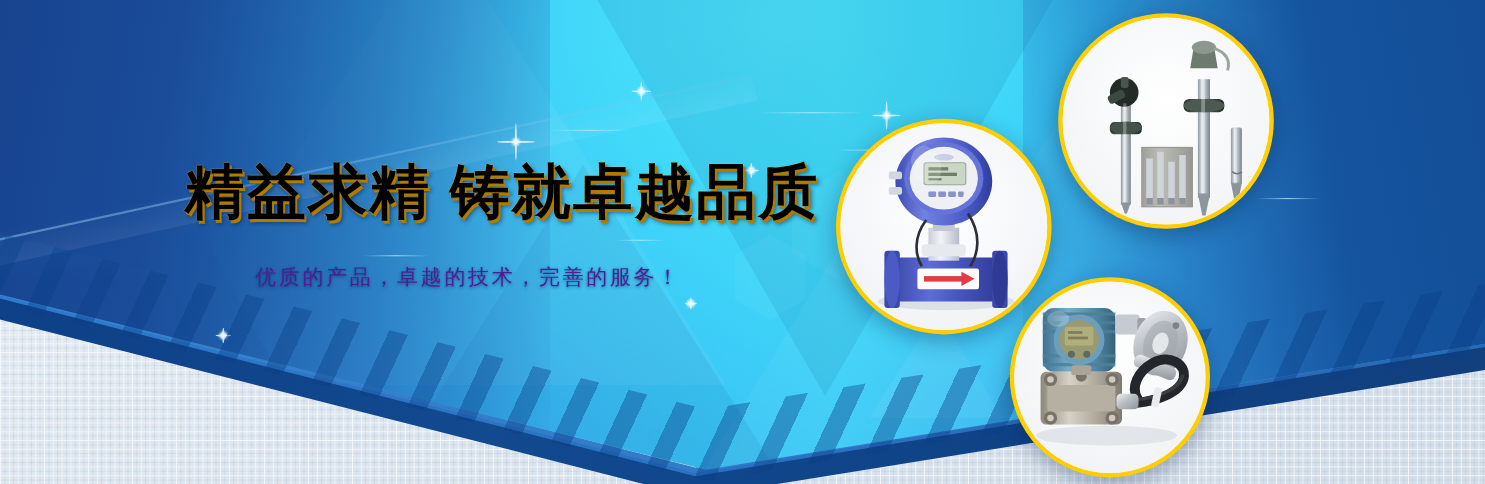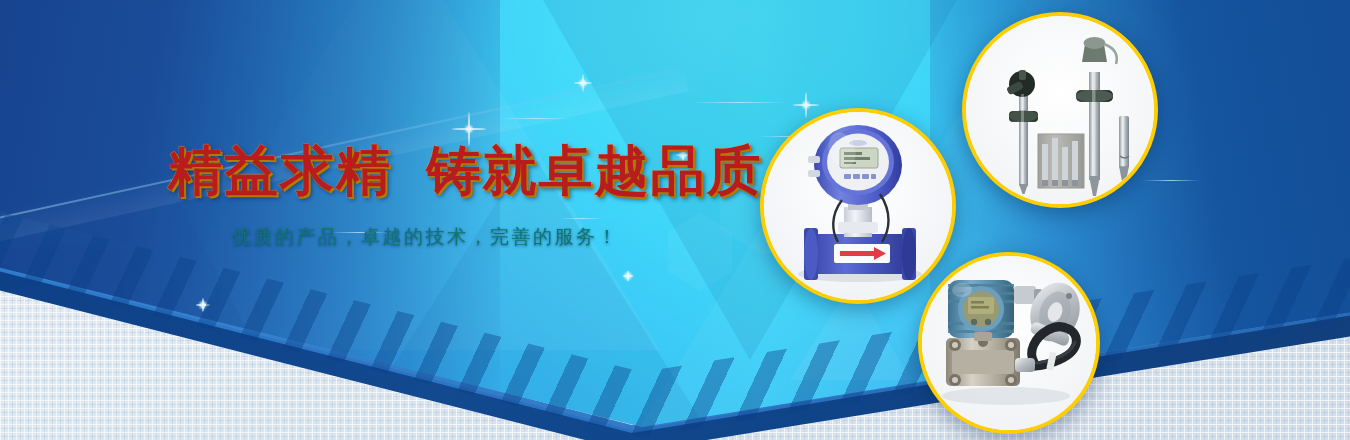--- a/index.html
+++ b/index.html
@@ -118,32 +118,32 @@
     position:absolute;left:-40px;top:238px;width:780px;height:30px;
     transform-origin:0 0;transform:rotate(-12.3deg);
     background:linear-gradient(180deg,rgba(255,255,255,0),rgba(255,255,255,.07));
   }
 
   
   .headline{
     position:absolute;left:168px;top:144px;
     font-size:54px;line-height:62px;font-weight:bold;
     letter-spacing:2px;
-    color:#b91c1c;
-    font-family:Liberation Mono, monospace;
+    color:#000000;
+    font-family:Liberation Sans, sans-serif;
     text-shadow:
       2px 2px 0 #b07b00,
       3px 3px 4px rgba(0,25,70,.55),
       0 0 1px #ffdf55;
     white-space:nowrap;
   }
   .subtitle{
-    position:absolute;left:232px;top:222px;
+    position:absolute;left:232px;top:238px;
     font-size:19px;line-height:28px;
-    color:#0f766e;letter-spacing:2.5px;
+    color:#4c1d95;letter-spacing:2.5px;
     text-shadow:0 1px 3px rgba(0,30,80,.6);
     white-space:nowrap;
   }
 
   
   .circle{
     position:absolute;border-radius:50%;
     background:#fdfdfd;
     border:4px solid #FFCE00;
     box-shadow:0 6px 20px rgba(0,28,75,.35), inset 0 0 30px rgba(225,238,250,.9);

